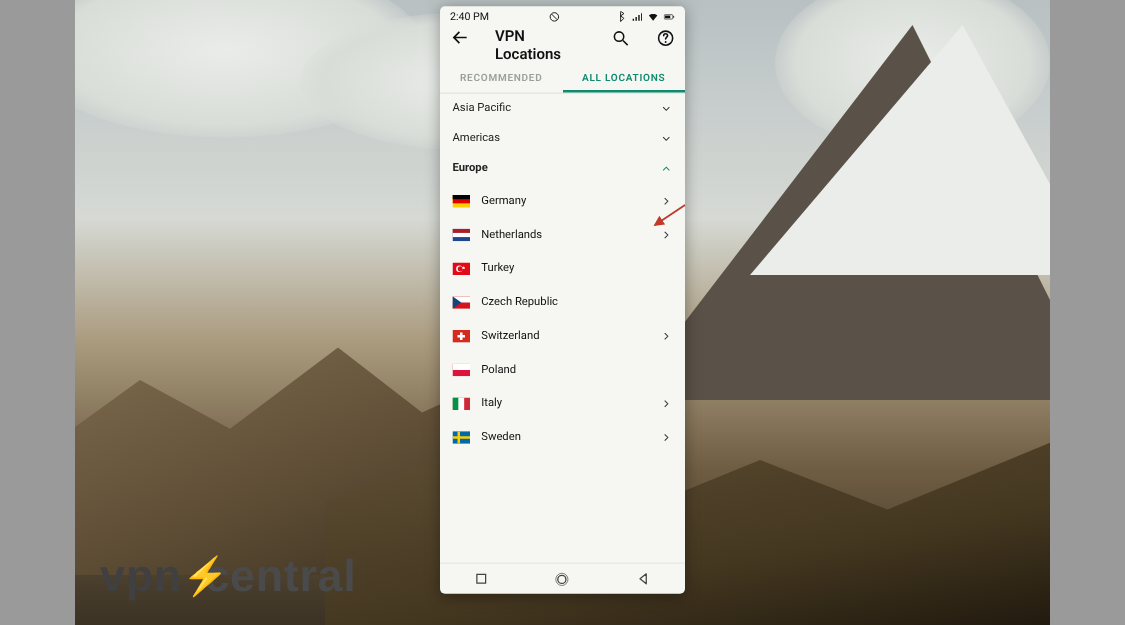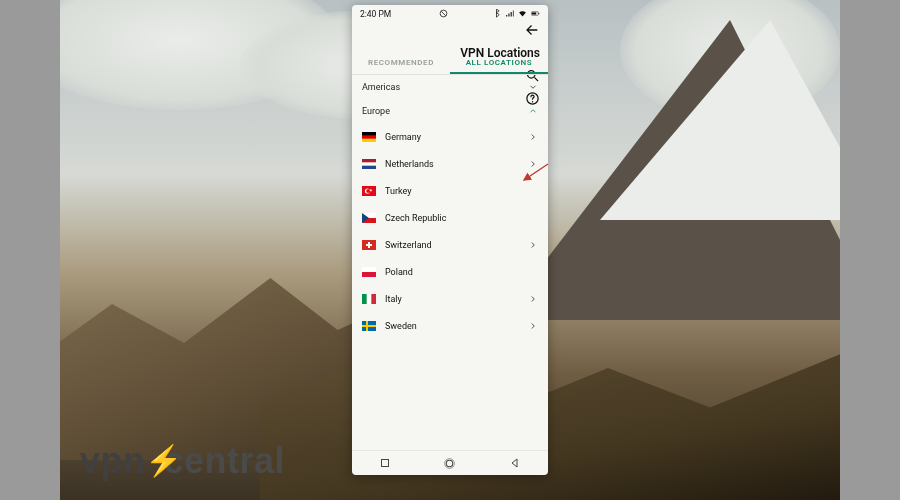--- a/index.html
+++ b/index.html
@@ -25,29 +25,29 @@
          clip-path:polygon(0 55%,20% 35%,40% 60%,58% 40%,75% 58%,100% 30%,100% 100%,0 100%);}        
   
   .watermark{position:absolute;left:80px;bottom:18px;font-size:36px;font-weight:700;letter-spacing:0.5px;color:#4a4a4a;z-index:4;font-family:Arial,sans-serif;}
   .watermark .v{color:#404040;}
   .watermark .bolt{display:inline-block;width:18px;text-align:center;color:#f5a623;font-size:30px;position:relative;top:-2px;}
   
   .phone{position:absolute;left:352px;top:5px;width:196px;height:470px;background:#f6f6f2;border-radius:4px;box-shadow:0 2px 12px rgba(0,0,0,0.35);z-index:5;display:flex;flex-direction:column;overflow:hidden;font-size:10px;color:#1a1a1a;}
   .statusbar{display:flex;justify-content:space-between;align-items:center;height:17px;padding:0 8px;font-size:8.5px;color:#111;gap:43px;}
   .sb-right{display:flex;gap:4px;align-items:center;}
   .sb-right svg{width:9px;height:9px;}
-  .appbar{display:flex;align-items:flex-end;height:28px;padding:0 8px;gap:8px;flex-direction:column;}
+  .appbar{display:flex;align-items:flex-start;height:28px;padding:0 8px;gap:20px;}
   .appbar .title{flex:1;font-size:12px;font-weight:600;color:#111;}
   .appbar .ico{width:16px;height:16px;display:flex;align-items:center;justify-content:center;}
   .tabs{display:flex;height:24px;border-bottom:1px solid #e3e3de;}
   .tab{flex:1;text-align:right;font-size:8px;letter-spacing:0.6px;font-weight:600;display:flex;align-items:center;justify-content:center;color:#9aa19d;}
   .tab.active{color:#0f8a6f;box-shadow:inset 0 -2px 0 #0f8a6f;}
   .list{flex:1;overflow:hidden;}
   .region{display:flex;align-items:center;justify-content:space-between;height:24px;padding:0 10px;font-size:9px;color:#222;}
-  .region.expanded{font-weight:400;}
+  .region.expanded{font-weight:700;}
   .region .chev{width:10px;height:10px;}
   .region.expanded .chev{color:#0f8a6f;}
   .country{display:flex;align-items:center;height:27px;padding:0 10px;gap:9px;font-size:9px;color:#111;}
   .country .chev{margin-left:auto;color:#555;}
   .flag{width:14px;height:10px;flex-shrink:0;display:block;box-shadow:0 0 0 0.5px rgba(0,0,0,0.1) inset;}
   .nav{height:24px;display:flex;align-items:center;justify-content:space-around;border-top:1px solid #e7e7e2;}
   .nav .nbtn{width:14px;height:14px;display:flex;align-items:center;justify-content:center;color:#444;}
   
   .arrow{position:absolute;left:520px;top:162px;z-index:6;pointer-events:none;}
   svg{display:block;}
@@ -140,20 +140,26 @@
       </span>
     </div>
 
     <div class="tabs">
       <div class="tab">RECOMMENDED</div>
       <div class="tab active">ALL LOCATIONS</div>
     </div>
 
     <div class="list">
       <div class="region">
+        <span>Asia Pacific</span>
+        <svg class="chev" viewBox="0 0 24 24">
+            <path d="M6 9l6 6 6-6" fill="none" stroke="#333" stroke-width="2"></path>
+          </svg>
+      </div>
+      <div class="region">
         <span>Americas</span>
         <svg class="chev" viewBox="0 0 24 24">
             <path d="M6 9l6 6 6-6" fill="none" stroke="#333" stroke-width="2"></path>
           </svg>
       </div>
       <div class="region expanded">
         <span>Europe</span>
         <svg class="chev" viewBox="0 0 24 24">
             <path d="M6 15l6-6 6 6" fill="none" stroke="#0f8a6f" stroke-width="2"></path>
           </svg>

